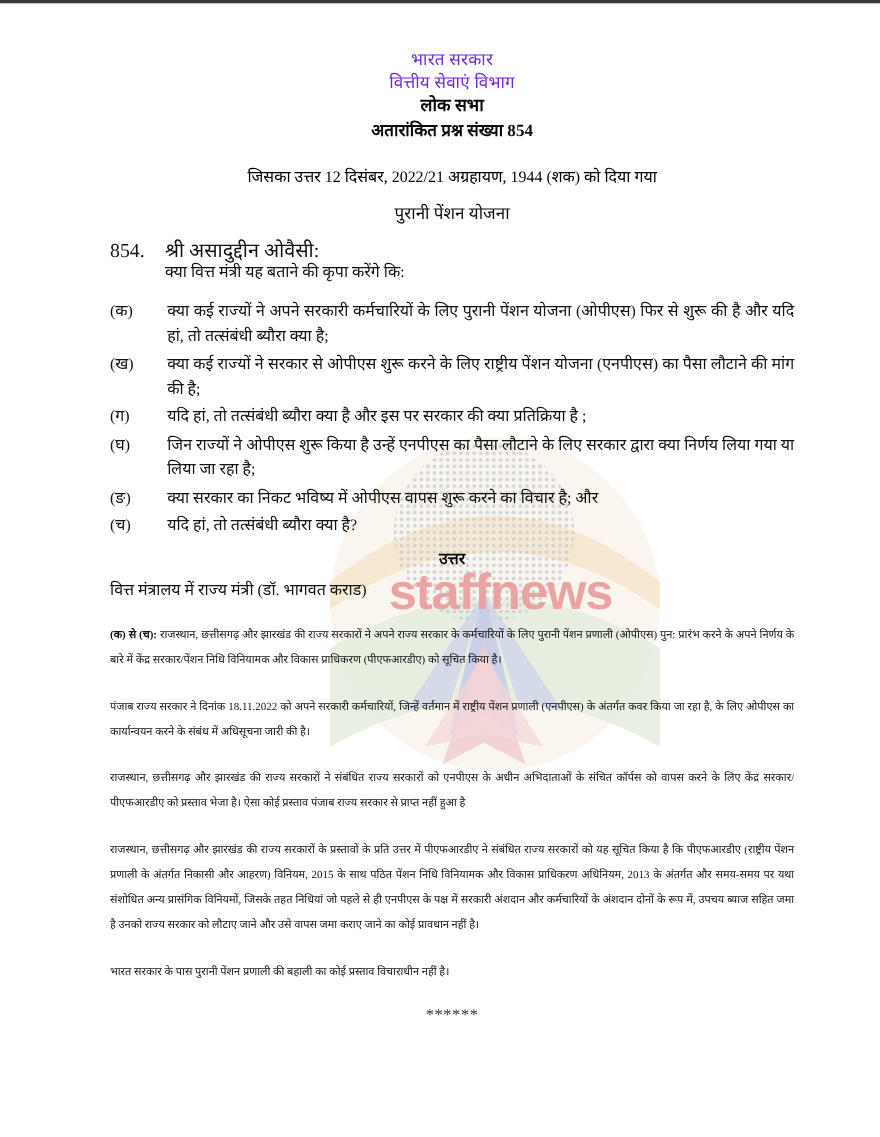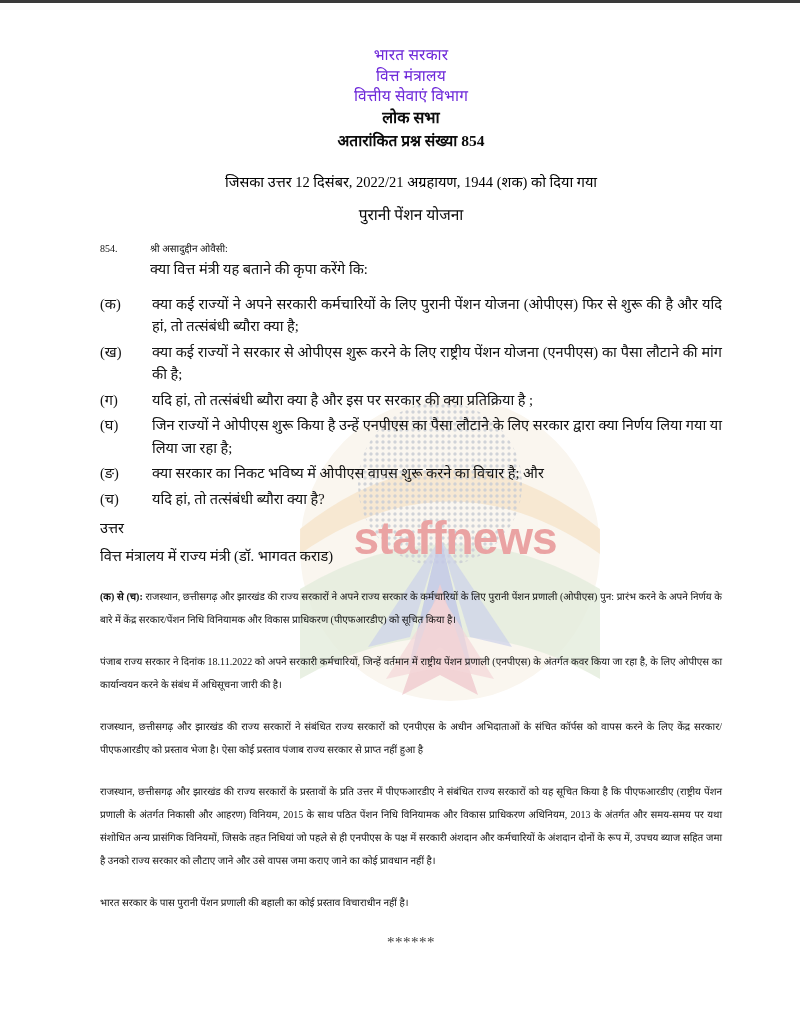--- a/index.html
+++ b/index.html
@@ -70,21 +70,21 @@
   .subject {
     font-size: 15.5px;
     font-weight: normal;
     margin-top: 11px;
     color: #0b0b0b;
   }
 
   
   .qhead {
     margin-top: 14px;
-    font-size: 10px;
+    font-size: 18px;
     line-height: 20px;
     color: #111;
     display: flex;
   }
   .qhead .qnum {
     width: 50px;
     flex: 0 0 50px;
   }
   .qasked {
     margin-top: 0;
@@ -108,22 +108,23 @@
   .clause .mark {
     width: 52px;
     flex: 0 0 52px;
   }
   .clause .body {
     flex: 1 1 auto;
     text-align: justify;
   }
 
   .answer-head {
-    font-size: 14.5px;
-    font-weight: normal;
+    text-align: center;
+    font-size: 14.5px;
+    font-weight: bold;
     margin-top: 7px;
     color: #0b0b0b;
   }
   .minister {
     font-size: 14.5px;
     line-height: 20px;
     margin-top: 9px;
     color: #111;
   }
 
@@ -177,21 +178,20 @@
       <path d="M150 215 L96 300 L150 288 Z" fill="#f4d7d9" opacity="0.7"></path>
       <path d="M150 215 L204 300 L150 288 Z" fill="#f4d7d9" opacity="0.7"></path>
 
       <text x="165" y="175" text-anchor="middle" font-family="'Liberation Sans', sans-serif" font-size="46" font-weight="bold" fill="#eaa3a3" letter-spacing="-1">staffnews</text>
     </svg>
   </div>
 
   <div id="content">
 
     <div class="ctr hdr-line">भारत सरकार</div>
-    <div class="ctr hdr-line">वित्त मंत्रालय</div>
     <div class="ctr hdr-line">वित्तीय सेवाएं विभाग</div>
     <div class="ctr hdr-bold">लोक सभा</div>
     <div class="ctr hdr-num">अतारांकित प्रश्न संख्या 854</div>
     <div class="ctr date-line">जिसका उत्तर 12 दिसंबर, 2022/21 अग्रहायण, 1944 (शक) को दिया गया</div>
     <div class="ctr subject">पुरानी पेंशन योजना</div>
 
     <div class="qhead">
       <span class="qnum">854.</span>
       <span>श्री असादुद्दीन ओवैसी:</span>
     </div>

